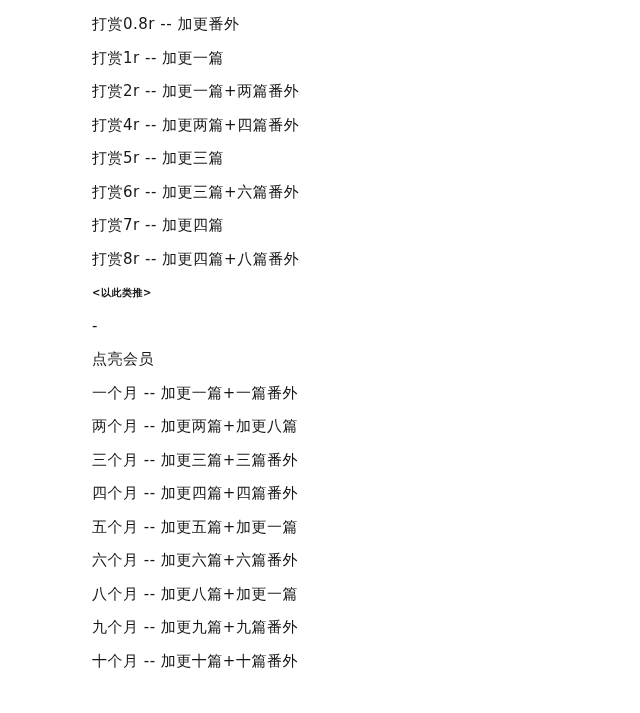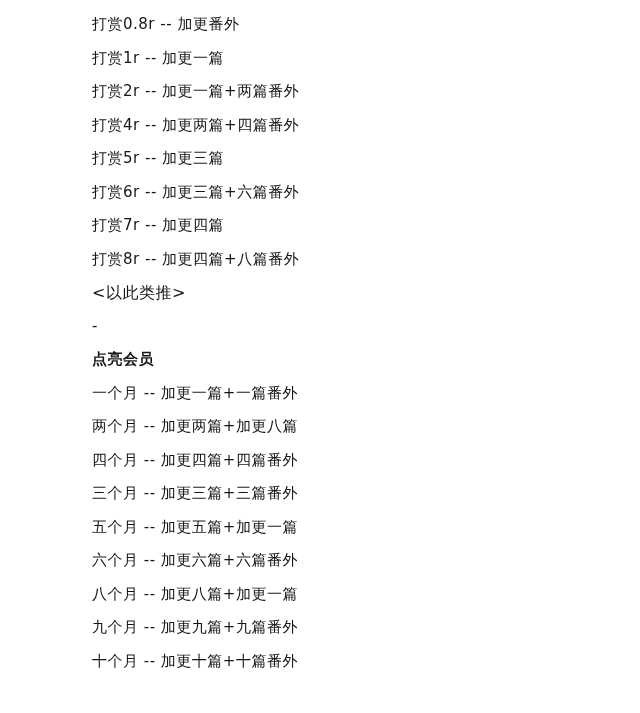--- a/index.html
+++ b/index.html
@@ -30,24 +30,25 @@
     line-height: 33.5px;
     letter-spacing: 0.5px;
     white-space: pre;
     color: #161616;
     font-weight: 500;
   }
   .line.spacer {
     color: #161616;
   }
   .line.section {
-    font-weight: 700;
+    font-weight: 400;
   }
   .line.note {
-    font-size: 16px;
+    font-size: 10px;
+    font-weight: bold;
   }
   .dash-only {
     letter-spacing: 0;
   }
 </style>
 </head>
 <body>
 
 <div class="page">
   <div class="content">
@@ -61,22 +62,22 @@
     <div class="line">打赏7r -- 加更四篇</div>
     <div class="line">打赏8r -- 加更四篇+八篇番外</div>
 
     <div class="line note">&lt;以此类推&gt;</div>
     <div class="line spacer dash-only">-</div>
 
     <div class="line section">点亮会员</div>
 
     <div class="line">一个月 -- 加更一篇+一篇番外</div>
     <div class="line">两个月 -- 加更两篇+加更八篇</div>
+    <div class="line">三个月 -- 加更三篇+三篇番外</div>
     <div class="line">四个月 -- 加更四篇+四篇番外</div>
-    <div class="line">三个月 -- 加更三篇+三篇番外</div>
     <div class="line">五个月 -- 加更五篇+加更一篇</div>
     <div class="line">六个月 -- 加更六篇+六篇番外</div>
     <div class="line">八个月 -- 加更八篇+加更一篇</div>
     <div class="line">九个月 -- 加更九篇+九篇番外</div>
     <div class="line">十个月 -- 加更十篇+十篇番外</div>
 
   </div>
 </div>
 
 </body></html>

